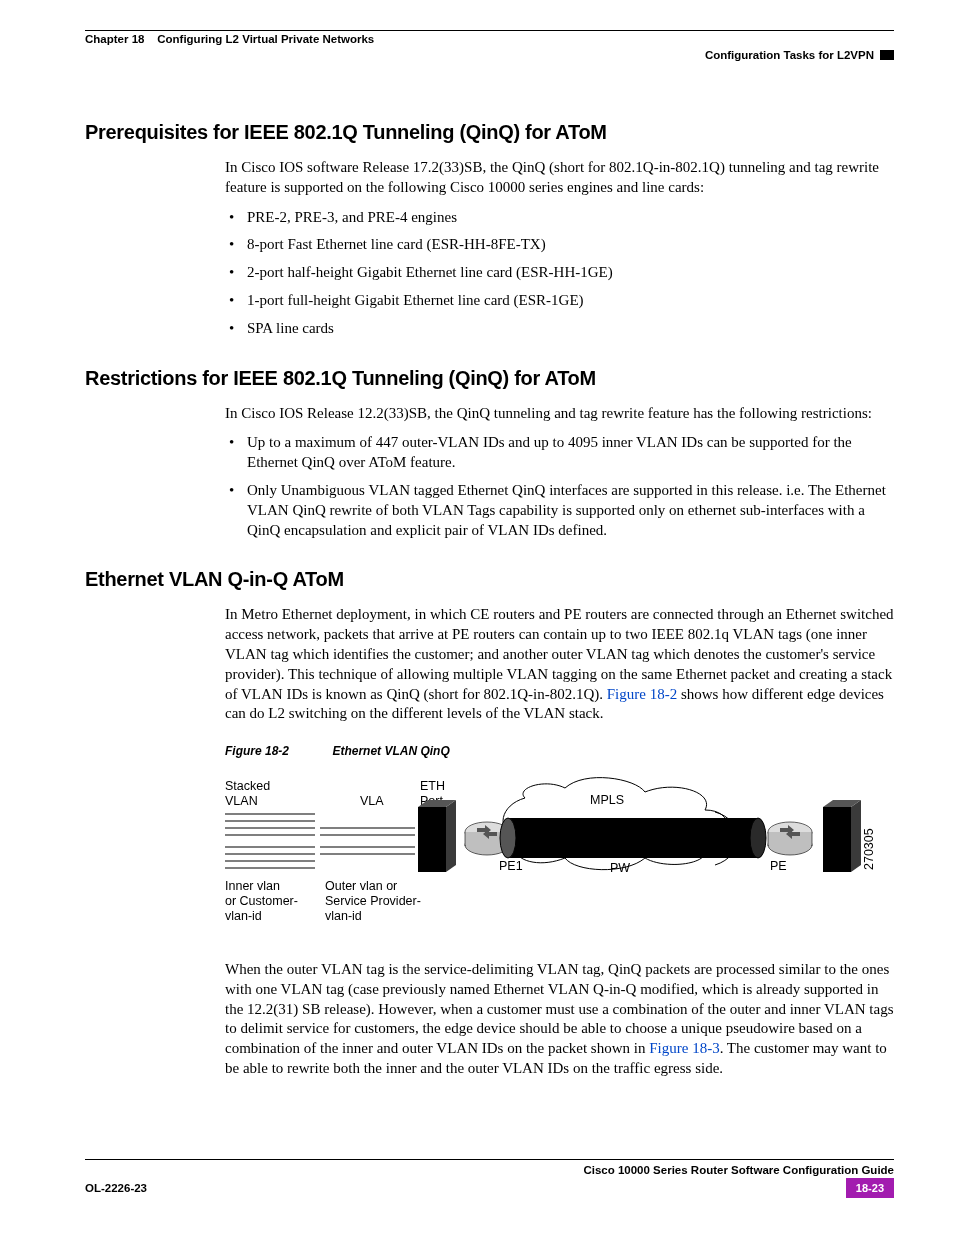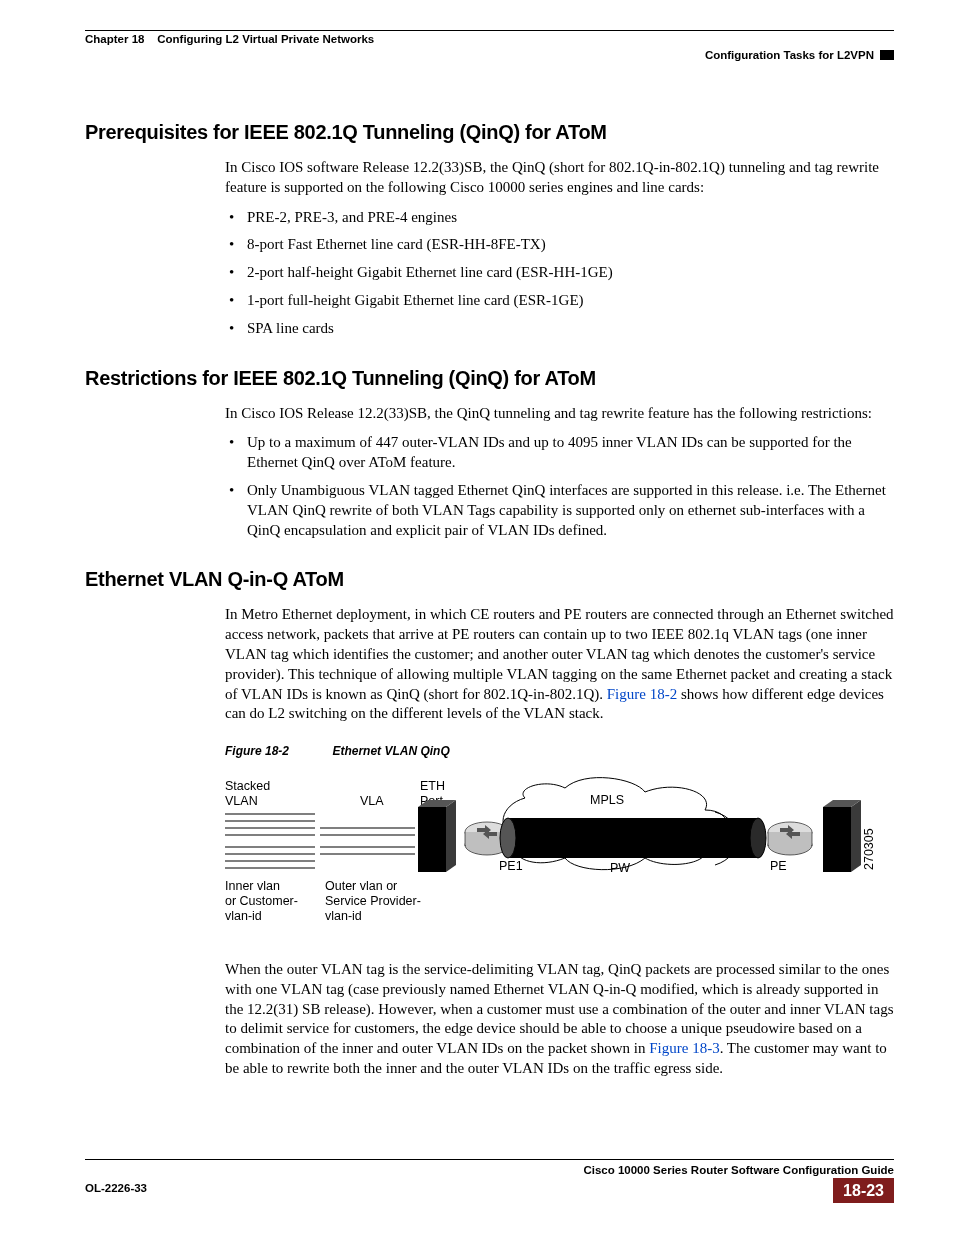--- a/index.html
+++ b/index.html
@@ -96,24 +96,24 @@
   }
   .bottom-bar {
     display: flex;
     justify-content: space-between;
     align-items: flex-start;
     font-family: Arial, Helvetica, sans-serif;
     font-size: 11.5px;
     font-weight: bold;
   }
   .page-num-box {
-    background: #7f1d1d;
+    background: #a21caf;
     color: #fff;
     padding: 4px 10px;
-    font-size: 16px;
+    font-size: 11px;
     margin-top: -4px;
   }
   .footer-right { text-align: right; }
   .footer-right .guide { margin-bottom: 6px; display:block;}
   .footer-left { padding-top: 18px; }
   .figure-svg text {
     font-family: Arial, Helvetica, sans-serif;
     font-size: 12.5px;
   }
 </style>
@@ -129,21 +129,21 @@
       <span>Configuring L2 Virtual Private Networks</span>
     </div>
   </div>
   <div class="right-rule-line">
     <span>Configuration Tasks for L2VPN</span>
     <span class="black-box-sm"></span>
   </div>
 
   <h2 class="section">Prerequisites for IEEE 802.1Q Tunneling (QinQ) for AToM</h2>
   <div class="body-text">
-    <p>In Cisco IOS software Release 12.2(33)SB, the QinQ (short for 802.1Q-in-802.1Q) tunneling and tag rewrite feature is supported on the following Cisco 10000 series engines and line cards:</p>
+    <p>In Cisco IOS software Release 17.2(33)SB, the QinQ (short for 802.1Q-in-802.1Q) tunneling and tag rewrite feature is supported on the following Cisco 10000 series engines and line cards:</p>
     <ul class="bullets">
       <li>PRE-2, PRE-3, and PRE-4 engines</li>
       <li>8-port Fast Ethernet line card (ESR-HH-8FE-TX)</li>
       <li>2-port half-height Gigabit Ethernet line card (ESR-HH-1GE)</li>
       <li>1-port full-height Gigabit Ethernet line card (ESR-1GE)</li>
       <li>SPA line cards</li>
     </ul>
   </div>
 
   <h2 class="section">Restrictions for IEEE 802.1Q Tunneling (QinQ) for AToM</h2>
@@ -253,21 +253,21 @@
       </svg>
     </div>
 
     <p>
       <span>When the outer VLAN tag is the service-delimiting VLAN tag, QinQ packets are processed similar to the ones with one VLAN tag (case previously named Ethernet VLAN Q-in-Q modified, which is already supported in the 12.2(31) SB release). However, when a customer must use a combination of the outer and inner VLAN tags to delimit service for customers, the edge device should be able to choose a unique pseudowire based on a combination of the inner and outer VLAN IDs on the packet shown in </span><span class="link">Figure 18-3</span><span>. The customer may want to be able to rewrite both the inner and the outer VLAN IDs on the traffic egress side.</span>
     </p>
   </div>
 
   <div class="bottom-rule" style="margin-top:80px;">
     <div class="bottom-bar">
-      <div class="footer-left">OL-2226-33</div>
+      <div class="footer-left">OL-2226-23</div>
       <div class="footer-right">
         <span class="guide">Cisco 10000 Series Router Software Configuration Guide</span>
         <span class="page-num-box">18-23</span>
       </div>
     </div>
   </div>
 
 </div>
 
 </body></html>

